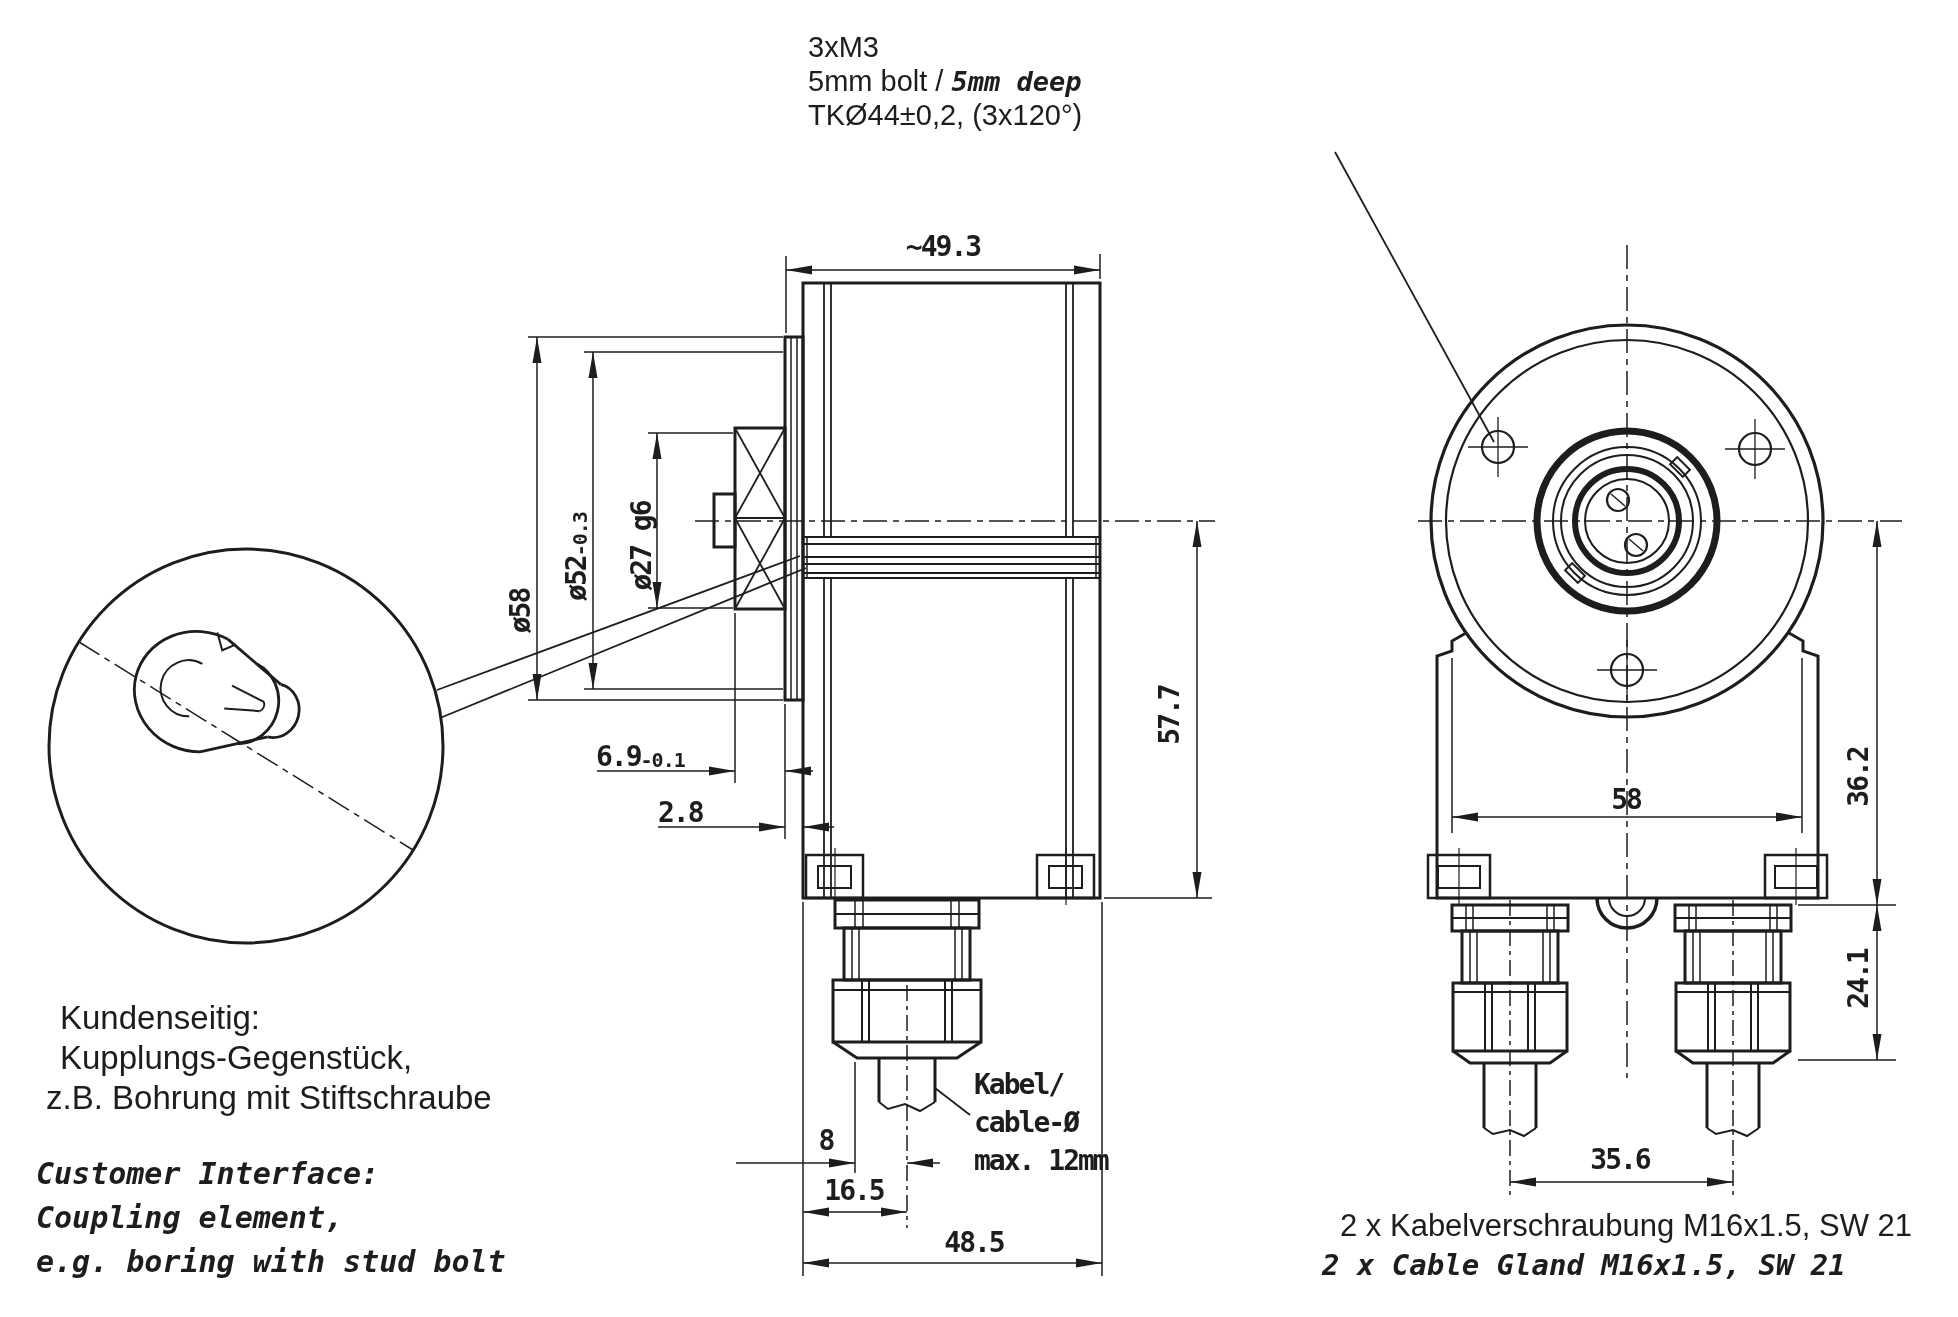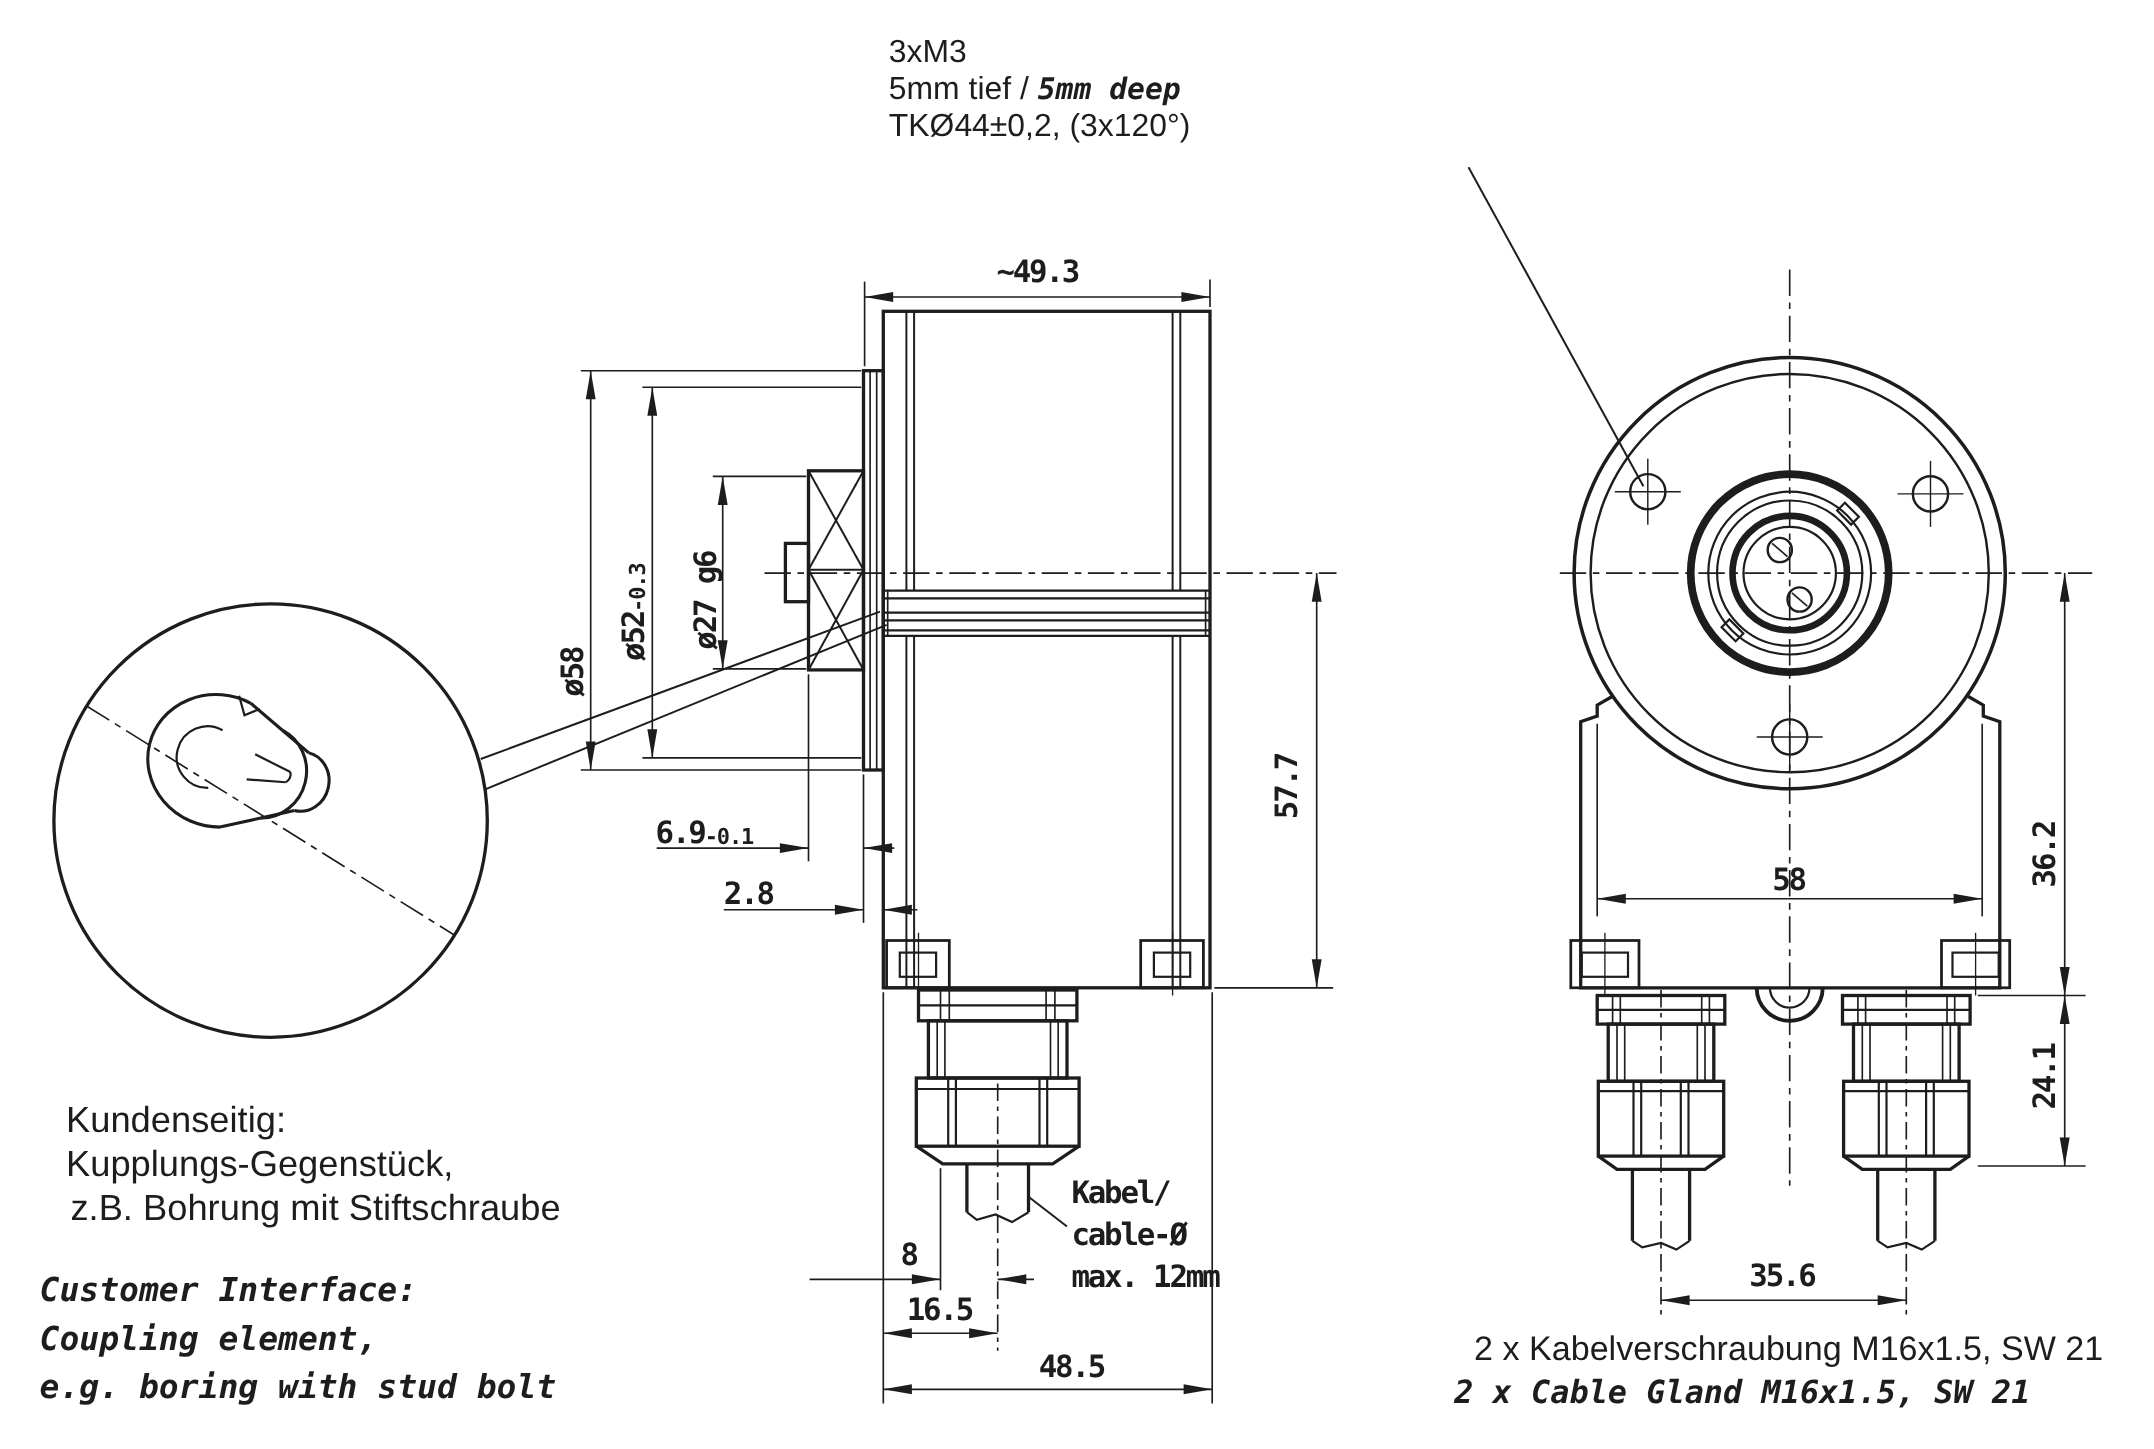--- a/index.html
+++ b/index.html
@@ -299,21 +299,21 @@
     <polygon points="1877,521 1872.5,547 1881.5,547"></polygon>
         <polygon points="1877,905 1872.5,879 1881.5,879"></polygon>
     <polygon points="1877,905 1872.5,931 1881.5,931"></polygon>
         <polygon points="1877,1060 1872.5,1034 1881.5,1034"></polygon>
     <polygon points="1510,1182 1536,1177.5 1536,1186.5"></polygon>
         <polygon points="1733,1182 1707,1177.5 1707,1186.5"></polygon>
   </g>
 </svg>
 
 <div class="txt sans-sm" style="left:808px;top:30px;">3xM3</div>
-<div class="txt sans-sm" style="left:808px;top:64px;"><span>5mm tief / </span><span class="monoit" style="font-size:27px;">5mm deep</span></div>
+<div class="txt sans-sm" style="left:808px;top:64px;"><span>5mm bolt / </span><span class="monoit" style="font-size:27px;">5mm deep</span></div>
 <div class="txt sans-sm" style="left:808px;top:98px;text-align:center;">TKØ44±0,2, (3x120°)</div>
 
 <div class="txt dim ctr" style="left:873px;top:231px;width:140px;">~49.3</div>
 
 <div class="txt dim vdim" style="left:441px;top:595px;">ø58</div>
 <div class="txt dim vdim" style="left:498px;top:539px;"><span>ø52</span><span class="tol">-0.3</span></div>
 <div class="txt dim vdim" style="left:562px;top:530px;">ø27 g6</div>
 
 <div class="txt dim" style="left:596px;top:741px;"><span>6.9</span><span class="tol">-0.1</span></div>
 <div class="txt dim" style="left:658px;top:797px;">2.8</div>
@@ -323,21 +323,21 @@
 <div class="txt dim ctr" style="left:806px;top:1125px;width:40px;">8</div>
 <div class="txt dim ctr" style="left:804px;top:1175px;width:100px;">16.5</div>
 <div class="txt dim ctr" style="left:924px;top:1227px;width:100px;">48.5</div>
 
 <div class="txt din" style="left:974px;top:1068px;">Kabel/</div>
 <div class="txt din" style="left:974px;top:1106px;">cable-Ø</div>
 <div class="txt din" style="left:974px;top:1144px;">max. 12mm</div>
 
 <div class="txt sans note-de" style="left:36px;top:1000px;">Kundenseitig:</div>
 <div class="txt sans note-de" style="left:36px;top:1040px;">Kupplungs-Gegenstück,</div>
-<div class="txt sans note-de" style="left:40px;top:1080px;">z.B. Bohrung mit Stiftschraube</div>
+<div class="txt sans note-de" style="left:22px;top:1080px;">z.B. Bohrung mit Stiftschraube</div>
 <div class="txt monoit note-en" style="left:36px;top:1200px;">Coupling element,</div>
 <div class="txt monoit note-en" style="left:36px;top:1156px;">Customer Interface:</div>
 <div class="txt monoit note-en" style="left:36px;top:1244px;">e.g. boring with stud bolt</div>
 
 <div class="txt dim ctr" style="left:1596px;top:784px;width:60px;">58</div>
 <div class="txt dim vdim" style="left:1779px;top:761px;">36.2</div>
 <div class="txt dim vdim" style="left:1779px;top:963px;">24.1</div>
 <div class="txt dim ctr" style="left:1570px;top:1144px;width:100px;">35.6</div>
 
 <div class="txt sans" style="left:1316px;top:1208px;">2 x Kabelverschraubung M16x1.5, SW 21</div>

